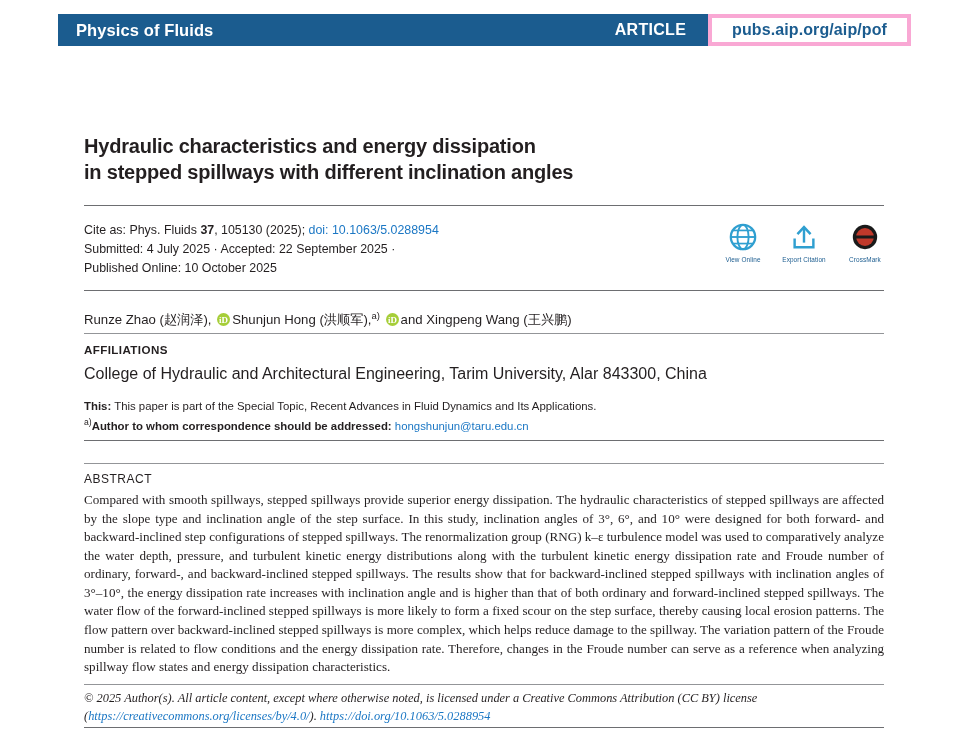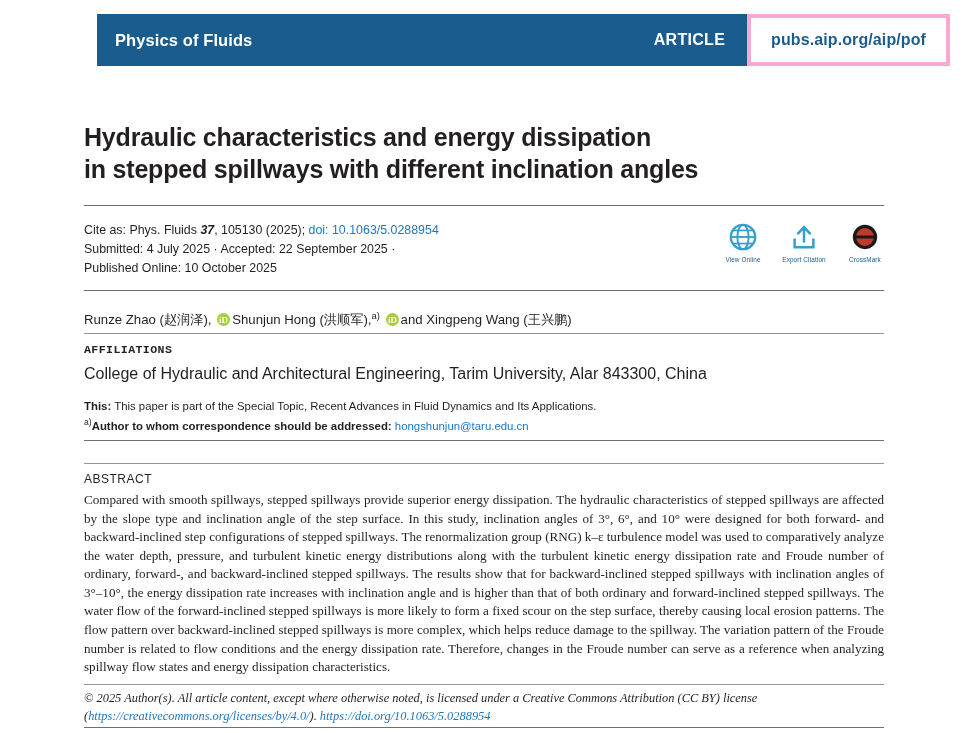--- a/index.html
+++ b/index.html
@@ -15,24 +15,23 @@
     overflow: hidden;
     position: relative;
   }
 
   
   .header {
     position: absolute;
     left: 58px;
     top: 14px;
     width: 853px;
-    height: 52px;
+    height: 32px;
     display: flex;
     align-items: stretch;
-    margin-left: 39px;
   }
   .header-blue {
     background: #1b5c8f;
     flex: 1 1 auto;
     display: flex;
     align-items: center;
     justify-content: space-between;
     padding: 0 16px 0 18px;
     box-sizing: border-box;
   }
@@ -61,23 +60,23 @@
     color: #1b5c8f;
     font-size: 16px;
     font-weight: bold;
     letter-spacing: 0.1px;
   }
 
   
   .title {
     position: absolute;
     left: 84px;
-    top: 104px;
+    top: 120px;
     width: 810px;
-    font-size: 25px;
+    font-size: 20px;
     font-weight: bold;
     line-height: 1.30;
     color: #231f20;
     letter-spacing: -0.2px;
   }
   .title .line2 { display: block; }
 
   
   .hr {
     position: absolute;
@@ -104,21 +103,21 @@
   
   .cite-block {
     position: absolute;
     left: 84px;
     top: 221px;
     width: 560px;
     font-size: 12.4px;
     line-height: 1.52;
     color: #231f20;
   }
-  .cite-block b { font-weight: bold; font-style: italic; }
+  .cite-block b { font-weight: bold; }
   .doi-link { color: #1b77c4; text-decoration: none; }
 
   
   .icons {
     position: absolute;
     left: 714px;
     top: 222px;
     width: 180px;
     display: flex;
     justify-content: space-between;
@@ -154,21 +153,20 @@
 
   
   .affil-head {
     position: absolute;
     left: 84px;
     top: 343px;
     font-size: 11.6px;
     font-weight: bold;
     letter-spacing: 0.4px;
     color: #231f20;
-    font-family: Liberation Mono, monospace;
   }
   .affil-text {
     position: absolute;
     left: 84px;
     top: 365px;
     width: 800px;
     font-size: 16px;
     color: #231f20;
   }
   .note-block {

